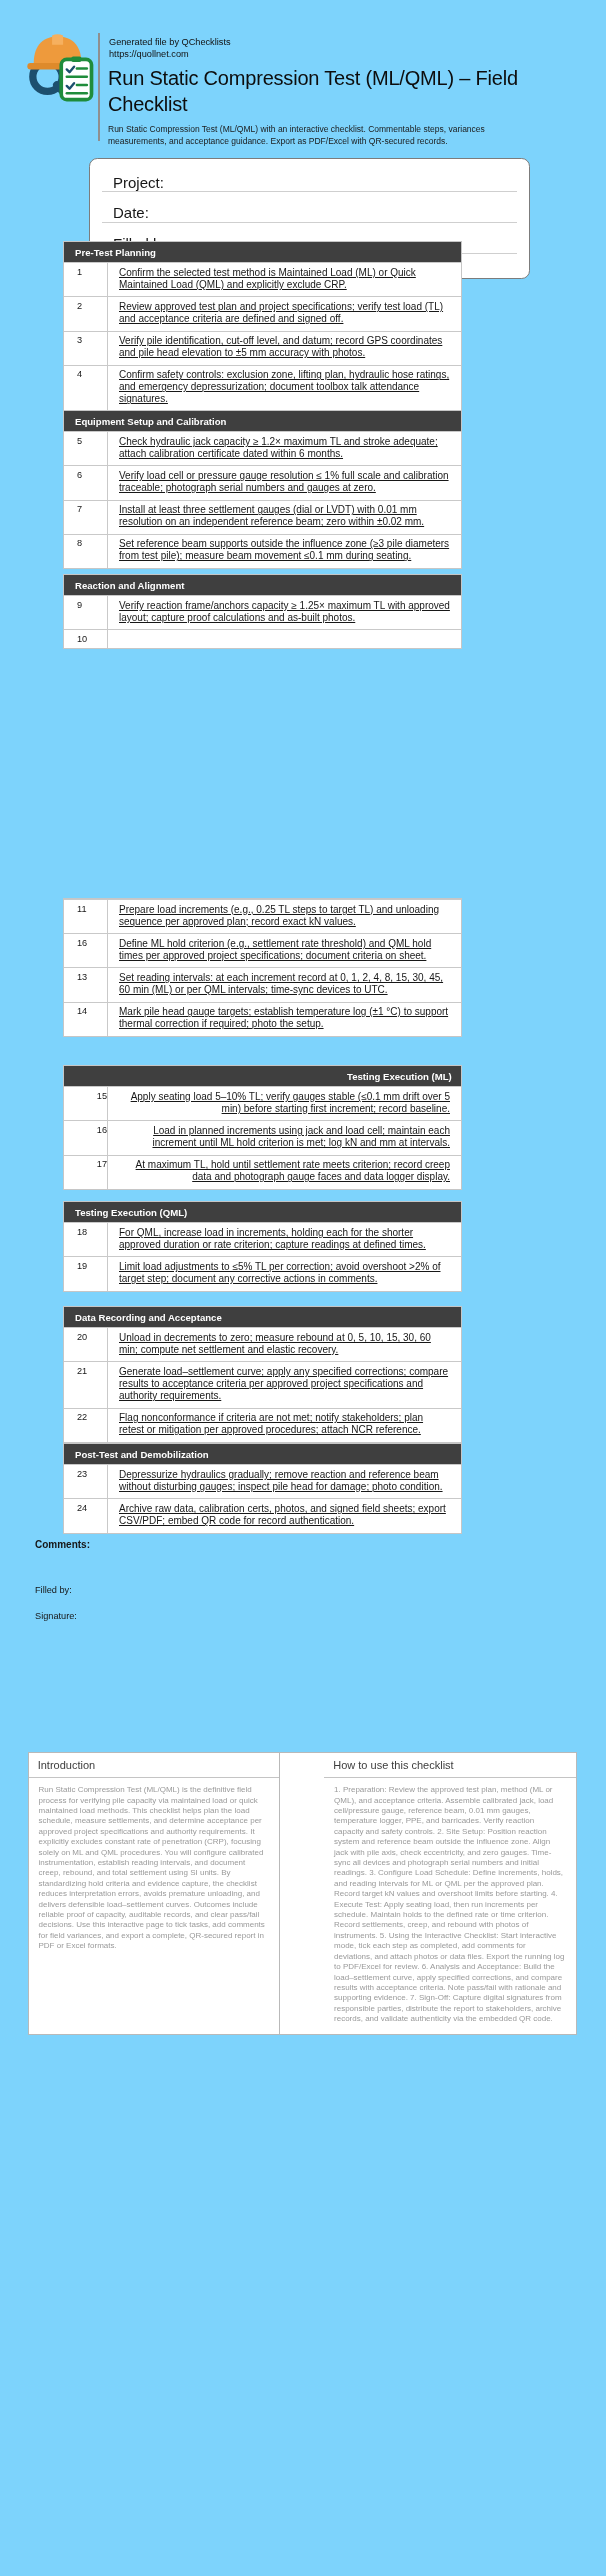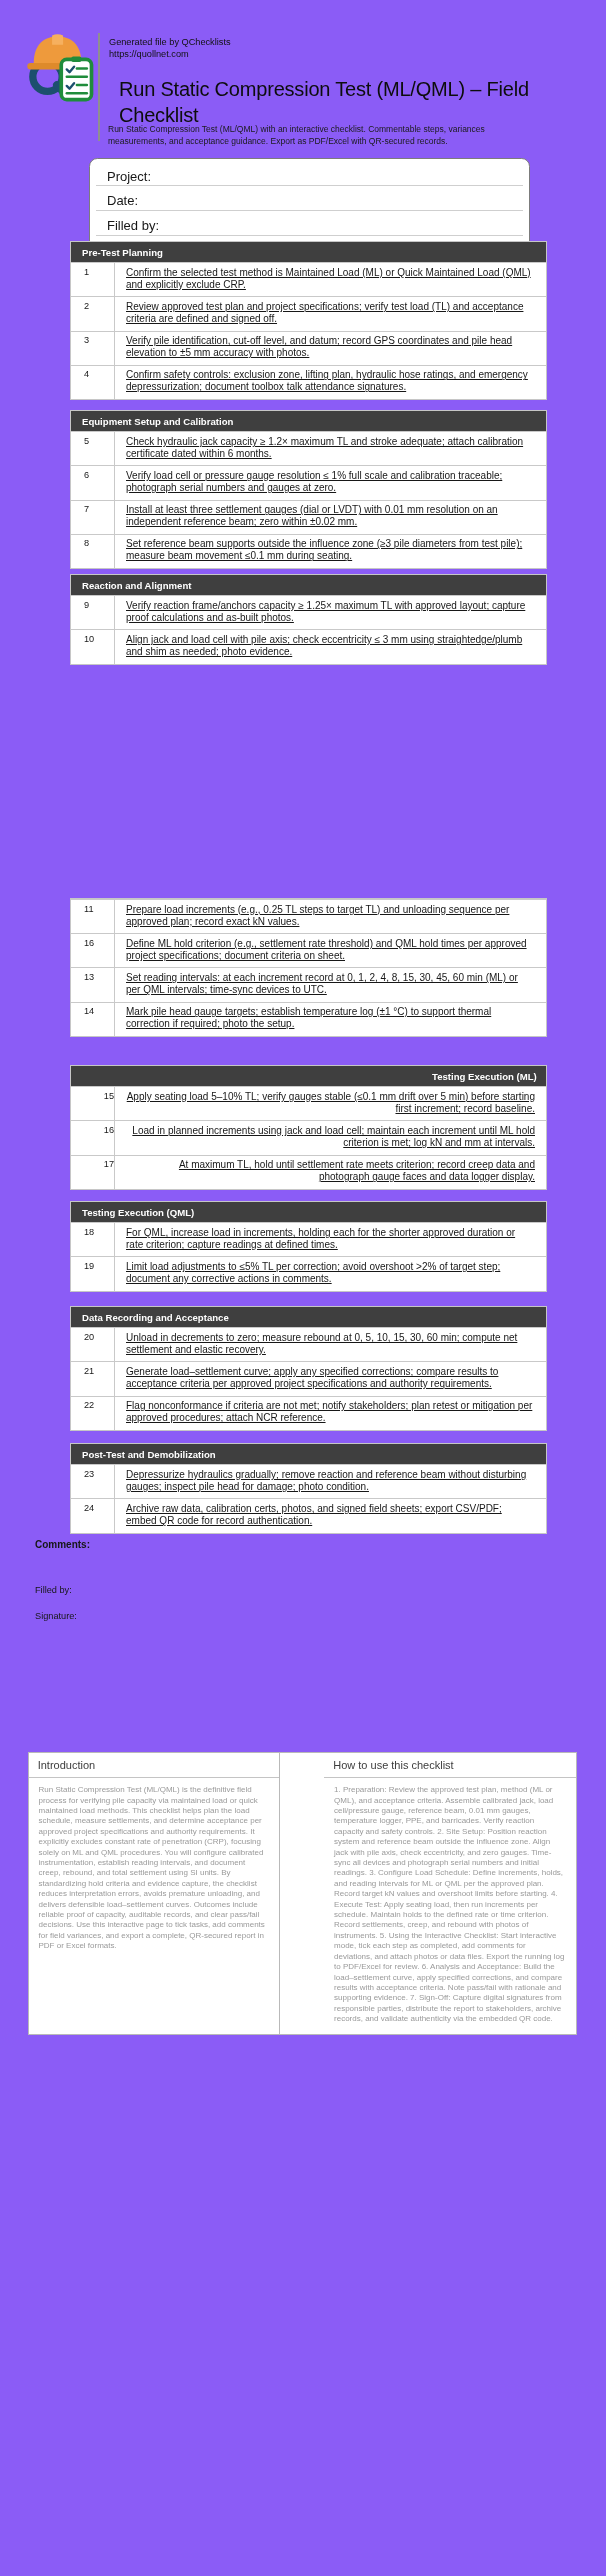--- a/index.html
+++ b/index.html
@@ -1,42 +1,42 @@
 <!DOCTYPE html>
 <html style="font-size:14.7px"><head>
 <meta charset="utf-8">
 <style>
   html,body { margin:0; padding:0; background:#ffffff; }
   body {
     width:607px; height:2576px;
     font-family:"Liberation Sans","DejaVu Sans",sans-serif;
     color:#171717;
   }
-  #page { position:relative; width:607px; height:2576px; overflow:hidden; background:#8b5cf6; }
+  #page { position:relative; width:607px; height:2576px; overflow:hidden; background:#7dd3fc; }
 
   
   .logo-wrap { position:absolute; left:20px; top:27.5px; width:77px; height:81px; }
   .hdr-divider { position:absolute; left:98px; top:33px; width:1.8px; height:108px; background:#8f8f8f; }
   .gen-block { position:absolute; left:109px; top:36px; font-size:9.2px; line-height:12px; color:#111; }
   .title {
     position:absolute; left:108px; top:65px; width:441px;
     font-size:20px; line-height:26px; font-weight:400; color:#0d0d0d; letter-spacing:-0.2px;
   }
   .subtitle { position:absolute; left:108px; top:123px; width:435px; font-size:8.5px; line-height:12.4px; color:#1b1b1b; }
 
   
   .project-box {
     position:absolute; left:89px; top:158px; width:439px;
     border:1.4px solid #7c7c7c; border-radius:8.3px; background:#fff; padding-top:2.8px;
   }
-  .pb-row { margin:6px; padding:2.8px 0 2.8px 11px; font-size:13px; line-height:12px; border-bottom:0.9px solid #cfcfcf; }
+  .pb-row { margin:12px; padding:2.8px 0 2.8px 11px; font-size:15px; line-height:12px; border-bottom:0.9px solid #cfcfcf; }
   .pb-spacer { height:12px; }
 
   
-  .sec { position:absolute; left:70px; width:477px; border:0.9px solid #c6c6c6; background:#fff; box-sizing:border-box; }
+  .sec { position:absolute; left:63px; width:399px; border:0.9px solid #c6c6c6; background:#fff; box-sizing:border-box; }
   .sec-h { background:#3f3f3f; color:#ffffff; font-size:9.6px; font-weight:700; padding:4.6px 9.2px 4.6px 11px; }
   .trow { display:flex; border-top:0.9px solid #c9c9c9; }
   .tnum { width:30px; min-width:30px; padding:3.7px 0 3.7px 13px; font-size:9.2px; border-right:0.9px solid #c9c9c9; }
   .ttext { flex:1; padding:3.7px 11px 5.5px 11px; font-size:10px; line-height:12px;text-decoration:underline; }
 
   
   .comments  { position:absolute; left:35px; top:1539px; font-size:10px; font-weight:700; }
   .filledby  { position:absolute; left:35px; top:1585px; font-size:9.2px; }
   .signature { position:absolute; left:35px; top:1611px; font-size:9.2px; }
 
@@ -76,21 +76,21 @@
         <line x1="62" y1="62" x2="73" y2="62" stroke="#1F8C3B" stroke-width="2.6" stroke-linecap="round"></line>
         <line x1="51" y1="71" x2="73" y2="71" stroke="#1F8C3B" stroke-width="2.6" stroke-linecap="round"></line>
       </g>
     </svg>
   </div>
   <div class="hdr-divider"></div>
   <div class="gen-block">
     <div>Generated file by QChecklists</div>
     <div>https://quollnet.com</div>
   </div>
-  <h1 class="title" style="margin:11px;">Run Static Compression Test (ML/QML) – Field Checklist</h1>
+  <h1 class="title" style="margin:0;">Run Static Compression Test (ML/QML) – Field Checklist</h1>
   <div class="subtitle">Run Static Compression Test (ML/QML) with an interactive checklist. Commentable steps, variances measurements, and acceptance guidance. Export as PDF/Excel with QR-secured records.</div>
 
   <div class="project-box">
     <div class="pb-row">Project:</div>
     <div class="pb-row">Date:</div>
     <div class="pb-row">Filled by:</div>
     <div class="pb-spacer"></div>
   </div>
 
   <div class="sec" style="top:241px;">
@@ -134,21 +134,20 @@
   </div>
 
   <div class="sec" style="top:574px;">
     <div class="sec-h">Reaction and Alignment</div>
     <div class="trow">
       <div class="tnum">9</div>
       <div class="ttext">Verify reaction frame/anchors capacity ≥ 1.25× maximum TL with approved layout; capture proof calculations and as-built photos.</div>
     </div>
     <div class="trow">
       <div class="tnum">10</div>
-      <div class="ttext">Align jack and load cell with pile axis; check eccentricity ≤ 3 mm using straightedge/plumb and shim as needed; photo evidence.</div>
     </div>
   </div>
 
   <div class="sec" style="top:898px;">
     <div class="trow">
       <div class="tnum">11</div>
       <div class="ttext">Prepare load increments (e.g., 0.25 TL steps to target TL) and unloading sequence per approved plan; record exact kN values.</div>
     </div>
     <div class="trow">
       <div class="tnum">16</div>

